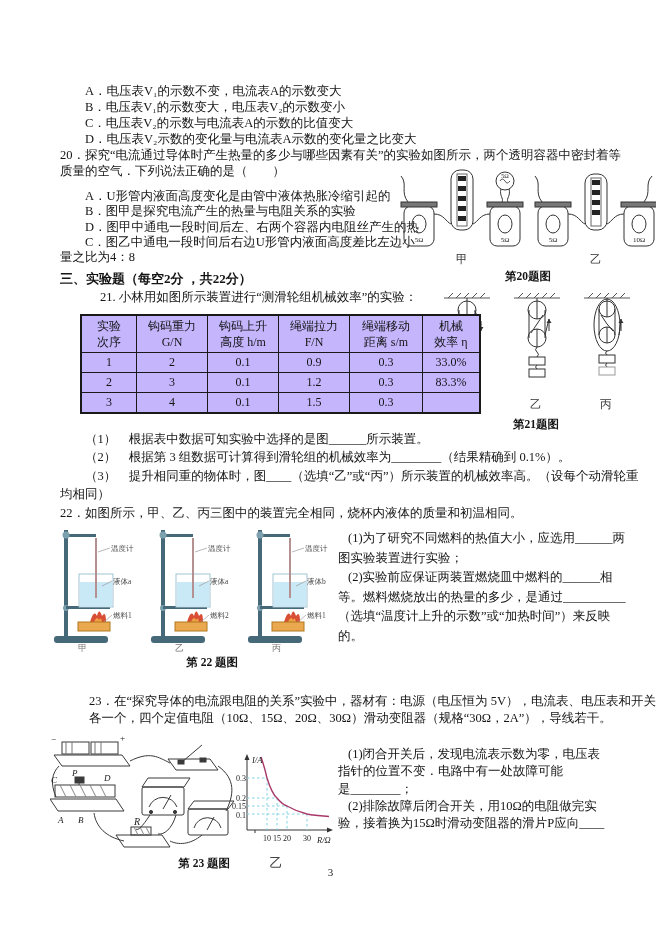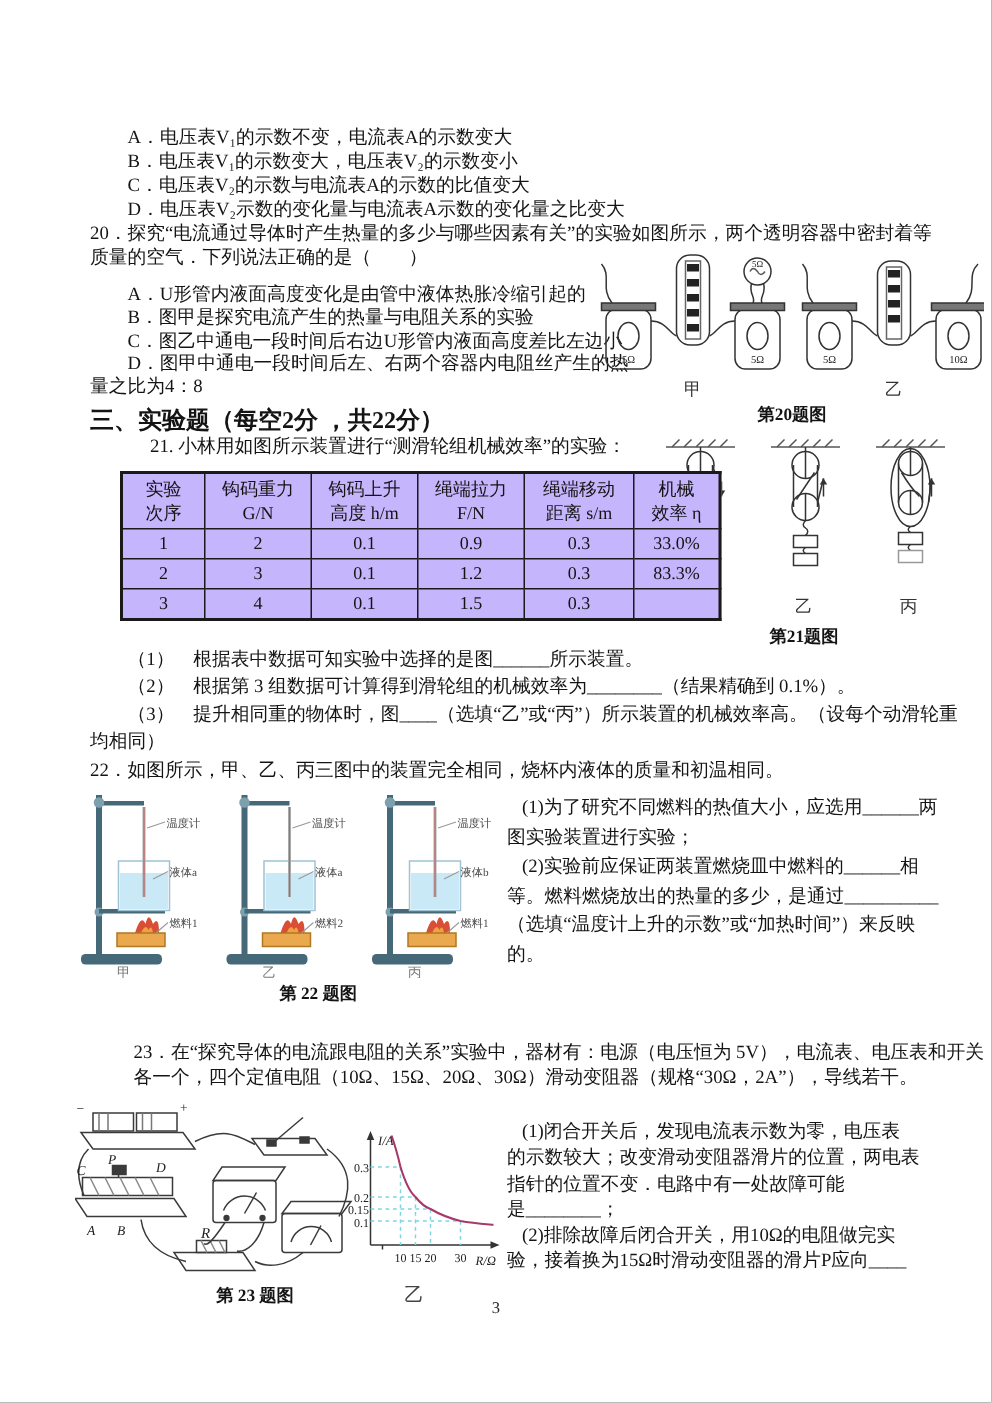--- a/index.html
+++ b/index.html
@@ -7,21 +7,21 @@
         font-family:"Liberation Serif","DejaVu Serif",serif;font-size:12.5px;color:#141414;}
   .abs{position:absolute;}
   .ln{white-space:nowrap;}
   .lh16 .ln{height:16px;line-height:16px;}
   .lh153 .ln{height:15.3px;line-height:15.3px;}
   .lh183 .ln{height:18.4px;line-height:18.4px;}
   .lh195 .ln{height:19.5px;line-height:19.5px;}
   .lh173 .ln{height:17.3px;line-height:17.3px;}
   .ind{padding-left:25px;}
   .ind8{padding-left:10px;}
-  .bold{font-weight:bold;font-size:16px;}
+  .bold{font-weight:bold;font-size:13px;}
   table.qtable{border-collapse:collapse;background:#c4b5fd;}
   table.qtable th,table.qtable td{border:1px solid #1a1a1a;text-align:center;
       font-weight:normal;font-size:12px;padding:0 4px;}
   table.qtable th{height:36px;line-height:16px;}
   table.qtable td{height:19px;}
   table.qtable{border:2px solid #1a1a1a;}
   .caption{font-size:11.5px;text-align:center;font-weight:bold;}
   .figlabel{font-size:11.5px;color:#333;}
   .graph-sub{font-size:13px;color:#444;text-align:center;}
   .pagenum{font-size:11px;text-align:center;color:#222;}
@@ -40,22 +40,22 @@
   </div>
 
   <div class="abs lh16" style="left:60px;top:147px;width:565px;">
     <div class="ln">20．探究“电流通过导体时产生热量的多少与哪些因素有关”的实验如图所示，两个透明容器中密封着等</div>
     <div class="ln">质量的空气．下列说法正确的是（　　）</div>
   </div>
 
   <div class="abs lh153" style="left:60px;top:189px;width:390px;">
     <div class="ln ind">A．U形管内液面高度变化是由管中液体热胀冷缩引起的</div>
     <div class="ln ind">B．图甲是探究电流产生的热量与电阻关系的实验</div>
+    <div class="ln ind">D．图甲中通电一段时间后左、右两个容器内电阻丝产生的热</div>
     <div class="ln ind">C．图乙中通电一段时间后右边U形管内液面高度差比左边小</div>
-    <div class="ln ind">D．图甲中通电一段时间后左、右两个容器内电阻丝产生的热</div>
     <div class="ln">量之比为4：8</div>
   </div>
 
   <div class="abs bold" style="left:60px;top:270px;">三、实验题（每空2分 ，共22分）</div>
 
   <div class="abs" style="left:60px;top:289px;margin-left:40px;">21. 小林用如图所示装置进行“测滑轮组机械效率”的实验：</div>
 
   <div class="abs" style="left:398px;top:166px;width:258px;height:122px;">
     <svg width="258" height="86" viewBox="0 0 258 86">
 
@@ -423,25 +423,24 @@
       <text x="36" y="91" font-size="8" text-anchor="middle" fill="#222">10</text>
       <text x="46" y="91" font-size="8" text-anchor="middle" fill="#222">15</text>
       <text x="56" y="91" font-size="8" text-anchor="middle" fill="#222">20</text>
       <text x="76" y="91" font-size="8" text-anchor="middle" fill="#222">30</text>
       <text x="21" y="13" font-size="8.5" font-style="italic" fill="#222">I/A</text>
       <text x="86" y="93" font-size="8.5" font-style="italic" fill="#222">R/Ω</text>
     </svg>
     <div class="graph-sub" style="width:90px;">乙</div>
   </div>
 
-  <div class="abs caption" style="left:110px;top:856px;width:120px;">第 23 题图</div>
+  <div class="abs caption" style="left:110px;top:856px;width:120px;text-align:right;">第 23 题图</div>
 
   <div class="abs lh173" style="left:338px;top:746px;width:322px;">
     <div class="ln ind8">(1)闭合开关后，发现电流表示数为零，电压表</div>
-    <div class="ln">的示数较大；改变滑动变阻器滑片的位置，两电表</div>
     <div class="ln">指针的位置不变．电路中有一处故障可能</div>
     <div class="ln">是________；</div>
     <div class="ln ind8">(2)排除故障后闭合开关，用10Ω的电阻做完实</div>
     <div class="ln">验，接着换为15Ω时滑动变阻器的滑片P应向____</div>
   </div>
 
   <div class="abs pagenum" style="left:0;top:866px;width:661px;">3</div>
 
 </div>
 

